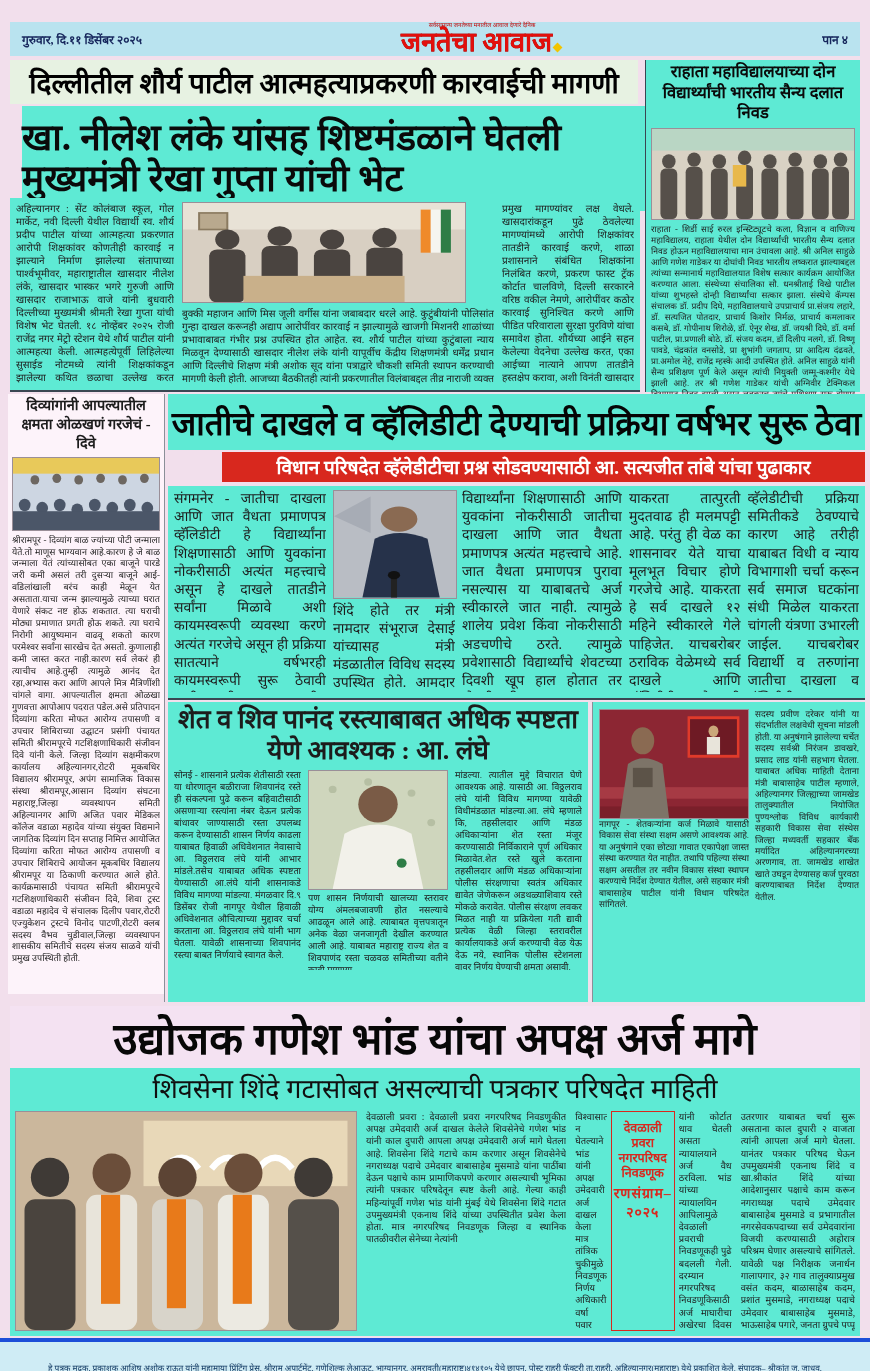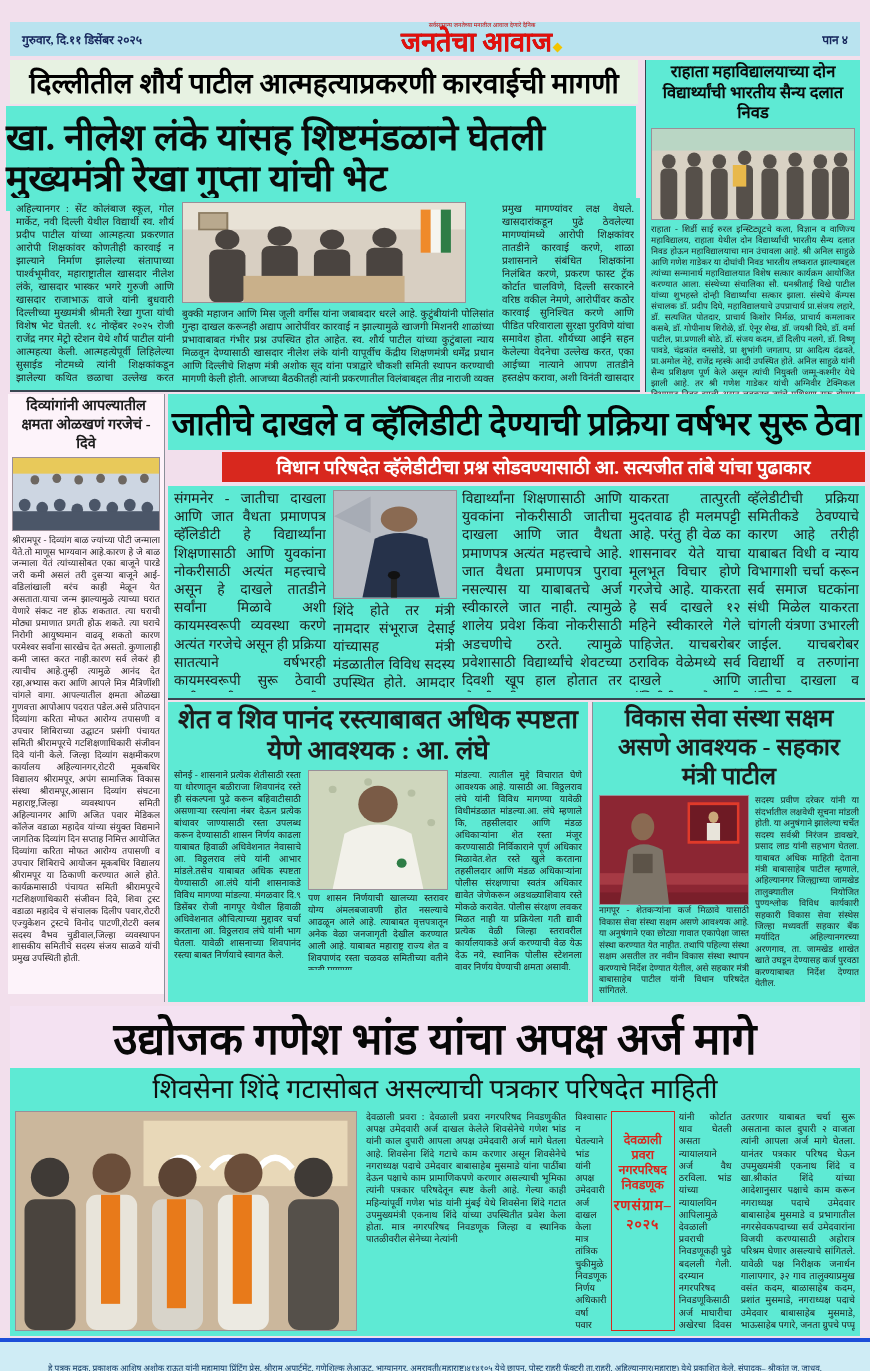--- a/index.html
+++ b/index.html
@@ -20,21 +20,21 @@
   .masthead-wrap{position:relative;text-align:center;}
   .masthead{color:#e30f0c;font-weight:bold;font-size:27px;line-height:1;
     font-family:"Liberation Serif",serif;text-shadow:0 0 .5px #7a0000;}
   .masthead-tagline{display:block;font-size:6px;color:#c40000;line-height:1;margin-bottom:1px;}
   .masthead-mark{display:inline-block;width:7px;height:7px;background:#f2c400;
     transform:rotate(45deg);margin:0 2px;vertical-align:middle;}
   
   #lead-strip{left:10px;top:60px;width:628px;height:44px;background:#e7f2e2;
     display:flex;align-items:center;justify-content:center;
     font-size:28px;font-weight:bold;color:#000;white-space:nowrap;}
-  #lead-head{left:6px;top:106px;width:630px;height:105px;
+  #lead-head{left:22px;top:106px;width:630px;height:105px;
     display:flex;align-items:center;justify-content:center;
     font-size:37px;font-weight:bold;line-height:1.1;color:#0a0a0a;}
   #lead-body{left:10px;top:198px;width:630px;height:194px;border-bottom:2px solid #3a4652;
     display:flex;gap:8px;padding:4px 6px 6px 6px;}
   #lead-body .c1{width:158px;flex:none;}
   #lead-body .cmid{width:312px;flex:none;display:flex;flex-direction:column;gap:4px;}
   #lead-body .c3{flex:1;}
   #lead-photo{height:118px;width:282px;}
   
   #rahata-sec{left:645px;top:60px;width:215px;height:332px;padding:2px 5px;border-left:1.5px solid #3a4652;}
@@ -87,21 +87,21 @@
     display:flex;align-items:center;justify-content:center;
     font-size:27px;color:#101010;white-space:nowrap;}
   #bhand-body{left:10px;top:1106px;width:850px;height:230px;
     display:flex;gap:9px;padding:5px;}
   #bhand-photo{width:340px;flex:none;height:218px;}
   #bhand-body .col{font-size:9.4px;line-height:1.3;text-align:justify;overflow:hidden;}
   #bhand-body .b1{flex:1.75;}
   #bhand-body .b2{flex:1.05;display:flex;flex-direction:row;gap:4px;}
   #bhand-body .b3{flex:1;}
   .election-box{border:1.5px solid #d8281e;color:#d8281e;text-align:center;
-    padding:21px 2px;font-weight:bold;}
+    padding:9px 2px;font-weight:bold;}
   .election-box .ln1{font-size:12.5px;line-height:1.2;}
   .election-box .ln2{font-size:14px;letter-spacing:1px;margin-top:2px;}
   
   #footer{left:0;top:1338px;width:870px;height:33px;background:#cfecf5;
     border-top:4px solid #1d4ed8;text-align:center;padding-top:21px;}
   #footer .f-line{font-size:8.4px;color:#123a63;line-height:1.4;white-space:nowrap;overflow:hidden;}
   .vline{position:absolute;width:1px;background:#8a8f98;}
   #vline-divyang{left:164px;top:394px;height:608px;}
 </style>
 </head>
@@ -247,21 +247,20 @@
           <circle cx="47" cy="50" r="2.5" fill="#2e7d46"></circle>
         </svg>
       </div>
       <div class="col">पण शासन निर्णयाची खालच्या स्तरावर योग्य अंमलबजावणी होत नसल्याचे आढळून आले आहे. त्याबाबत वृत्तपत्रातून अनेक वेळा जनजागृती देखील करण्यात आली आहे. याबाबत महाराष्ट्र राज्य शेत व शिवपाणंद रस्ता चळवळ समितीच्या वतीने काही मागण्या</div>
     </div>
     <div class="col l3">मांडल्या. त्यातील मुद्दे विचारात घेणे आवश्यक आहे. यासाठी आ. विठ्ठलराव लंघे यांनी विविध मागण्या यावेळी विधीमंडळात मांडल्या.आ. लंघे म्हणाले कि, तहसीलदार आणि मंडळ अधिकाऱ्यांना शेत रस्ता मंजूर करण्यासाठी निर्विकाराने पूर्ण अधिकार मिळावेत.शेत रस्ते खुले करताना तहसीलदार आणि मंडळ अधिकाऱ्यांना पोलीस संरक्षणाचा स्वतंत्र अधिकार द्यावेत जेणेकरून अडथळ्याशिवाय रस्ते मोकळे करावेत. पोलीस संरक्षण लवकर मिळत नाही या प्रक्रियेला गती द्यावी प्रत्येक वेळी जिल्हा स्तरावरील कार्यालयाकडे अर्ज करण्याची वेळ येऊ देऊ नये, स्थानिक पोलीस स्टेशनला वावर निर्णय घेण्याची क्षमता असावी.</div>
   </div>
 </div>
 
 <div class="sec" id="patil-sec">
-  <div class="hl">विकास सेवा संस्था सक्षम असणे आवश्यक - सहकार मंत्री पाटील</div>
   <div id="patil-cols">
     <div class="pl">
       <div class="photo" id="patil-photo">
         <svg viewBox="0 0 90 56" preserveAspectRatio="none">
           <rect width="90" height="56" fill="#8c2633"></rect>
           <rect x="0" y="40" width="90" height="6" fill="#a63a44"></rect>
           <rect x="0" y="50" width="90" height="6" fill="#7a1f2a"></rect>
           <rect x="54" y="4" width="30" height="20" fill="#6e1a24" stroke="#e03a2a" stroke-width="1.5"></rect>
           <circle cx="69" cy="11" r="3" fill="#caa87a"></circle>
             <rect x="65" y="14" width="8" height="9" fill="#e8e4da"></rect>

